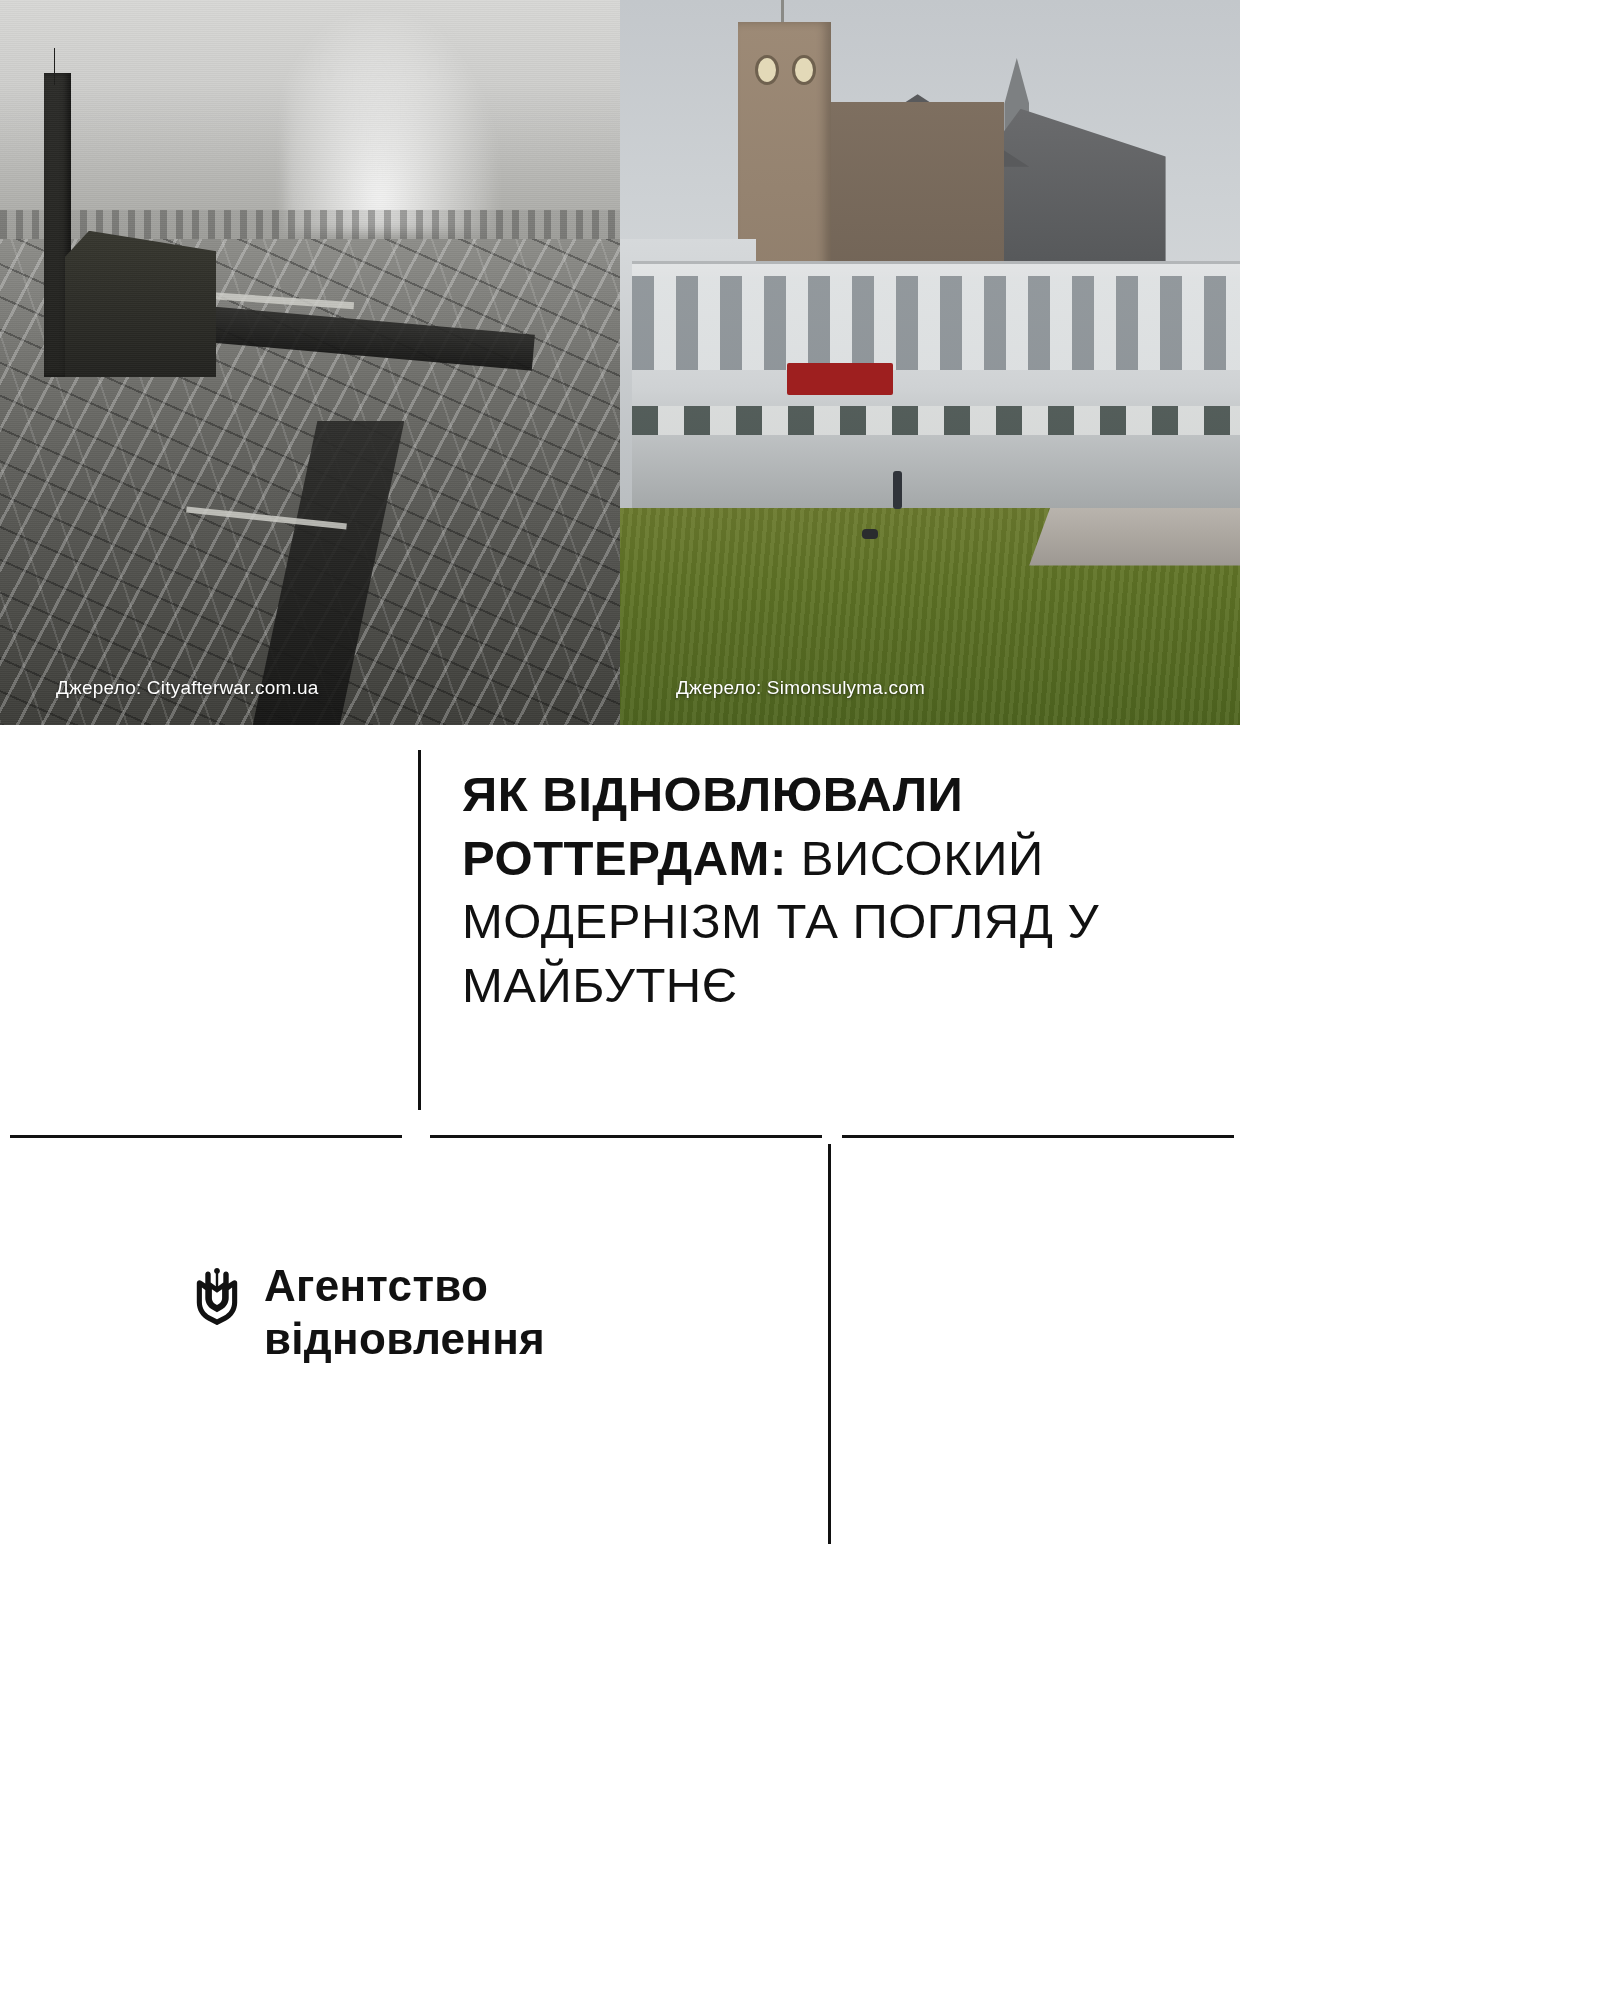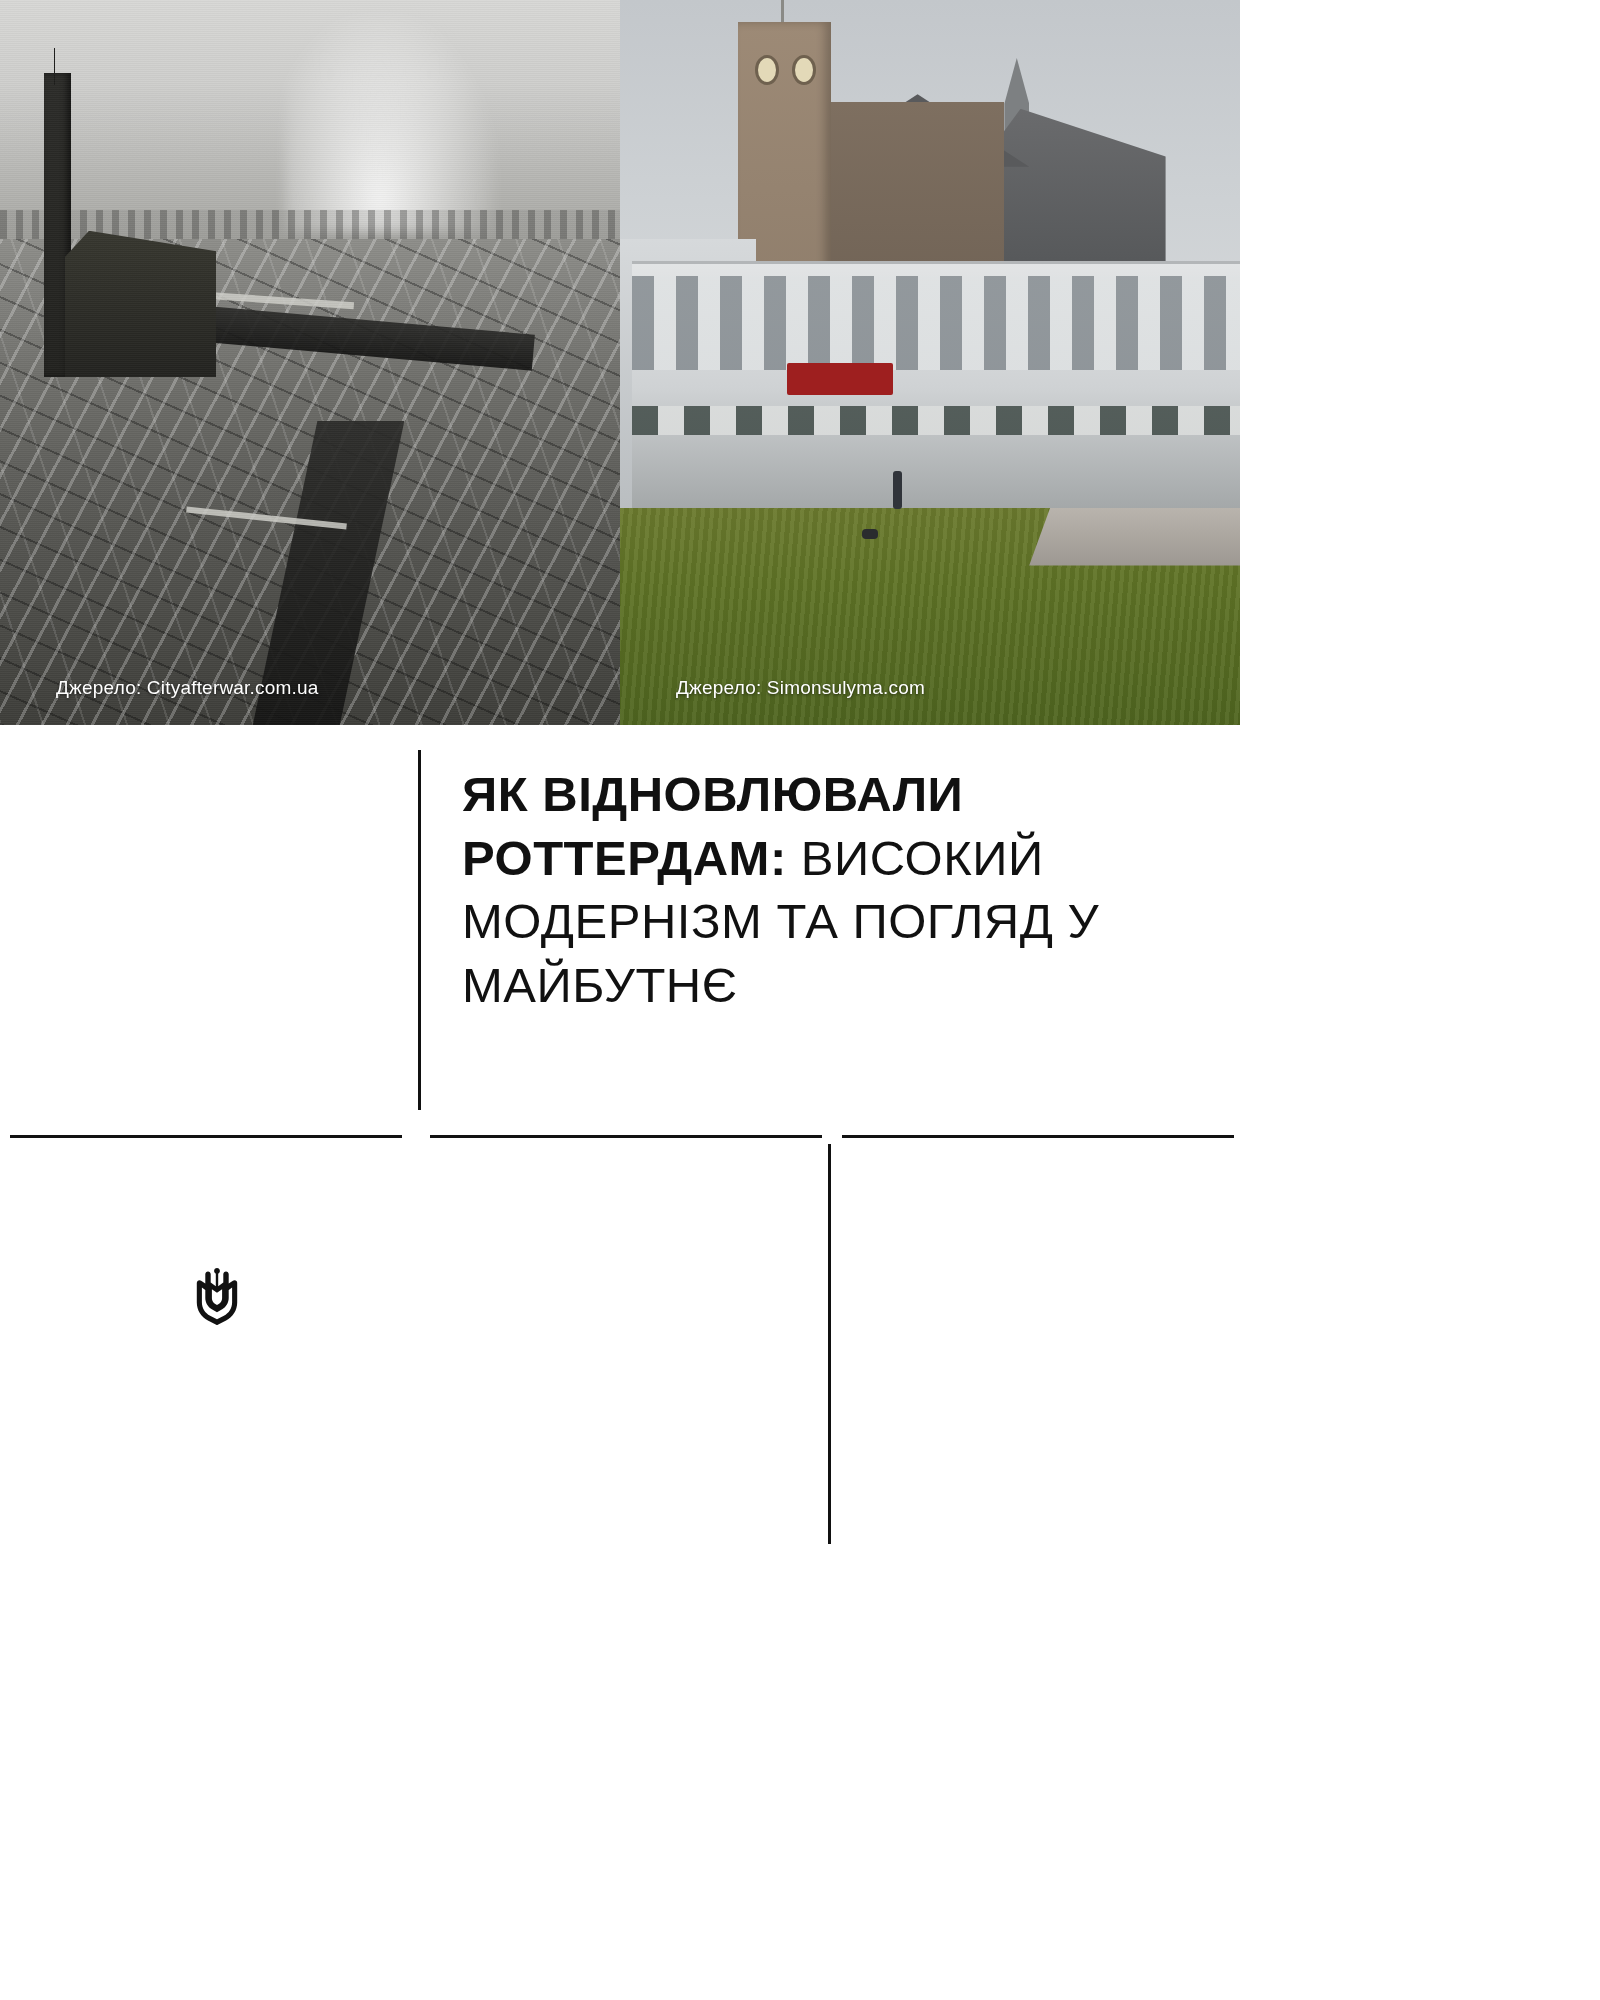--- a/index.html
+++ b/index.html
@@ -336,16 +336,18 @@
   </div>
 
   <div class="footer">
     <div class="footer-rule"></div>
     <div class="brand">
       <span class="trident">
         <svg viewBox="0 0 42 62" width="42" height="62" aria-hidden="true">
           <path fill="#111111" d="M21 0c1.6 0 2.9 1.3 2.9 2.9 0 1.2-.7 2.2-1.7 2.7v12.6l5.1-3.6V6.1c0-1.5 1.2-2.7 2.7-2.7s2.7 1.2 2.7 2.7v9.5l4.2-2.9c1.2-.9 2.9-.6 3.8.6.3.5.5 1 .5 1.6v19.6c0 7.6-4.3 14.6-11.1 18l-8.3 4.2c-.5.3-1.1.3-1.6 0l-8.3-4.2C5.1 49.1.8 42.1.8 34.5V14.9c0-1.5 1.2-2.7 2.7-2.7.6 0 1.1.2 1.6.5l4.2 2.9V6.1c0-1.5 1.2-2.7 2.7-2.7s2.7 1.2 2.7 2.7v8.5l5.1 3.6V5.6c-1-.5-1.7-1.5-1.7-2.7C18.1 1.3 19.4 0 21 0zm0 24.8l-5.1-3.6v9.1c0 2.4 1.3 4.6 3.4 5.8l1.7 1V24.8zm0 0v12.3l1.7-1c2.1-1.2 3.4-3.4 3.4-5.8v-9.1L21 24.8zM9.3 21.9l-3.4-2.4v15c0 5.6 3.2 10.7 8.2 13.2l6.9 3.5v-6.9l-5.2-3c-4-2.3-6.5-6.6-6.5-11.2v-8.2zm23.4 0v8.2c0 4.6-2.5 8.9-6.5 11.2l-5.2 3v6.9l6.9-3.5c5-2.5 8.2-7.6 8.2-13.2v-15l-3.4 2.4z"></path>
         </svg>
       </span>
+      <span class="brand-name">Агентство
+відновлення</span>
     </div>
   </div>
 
 </div>
 
 </body></html>

